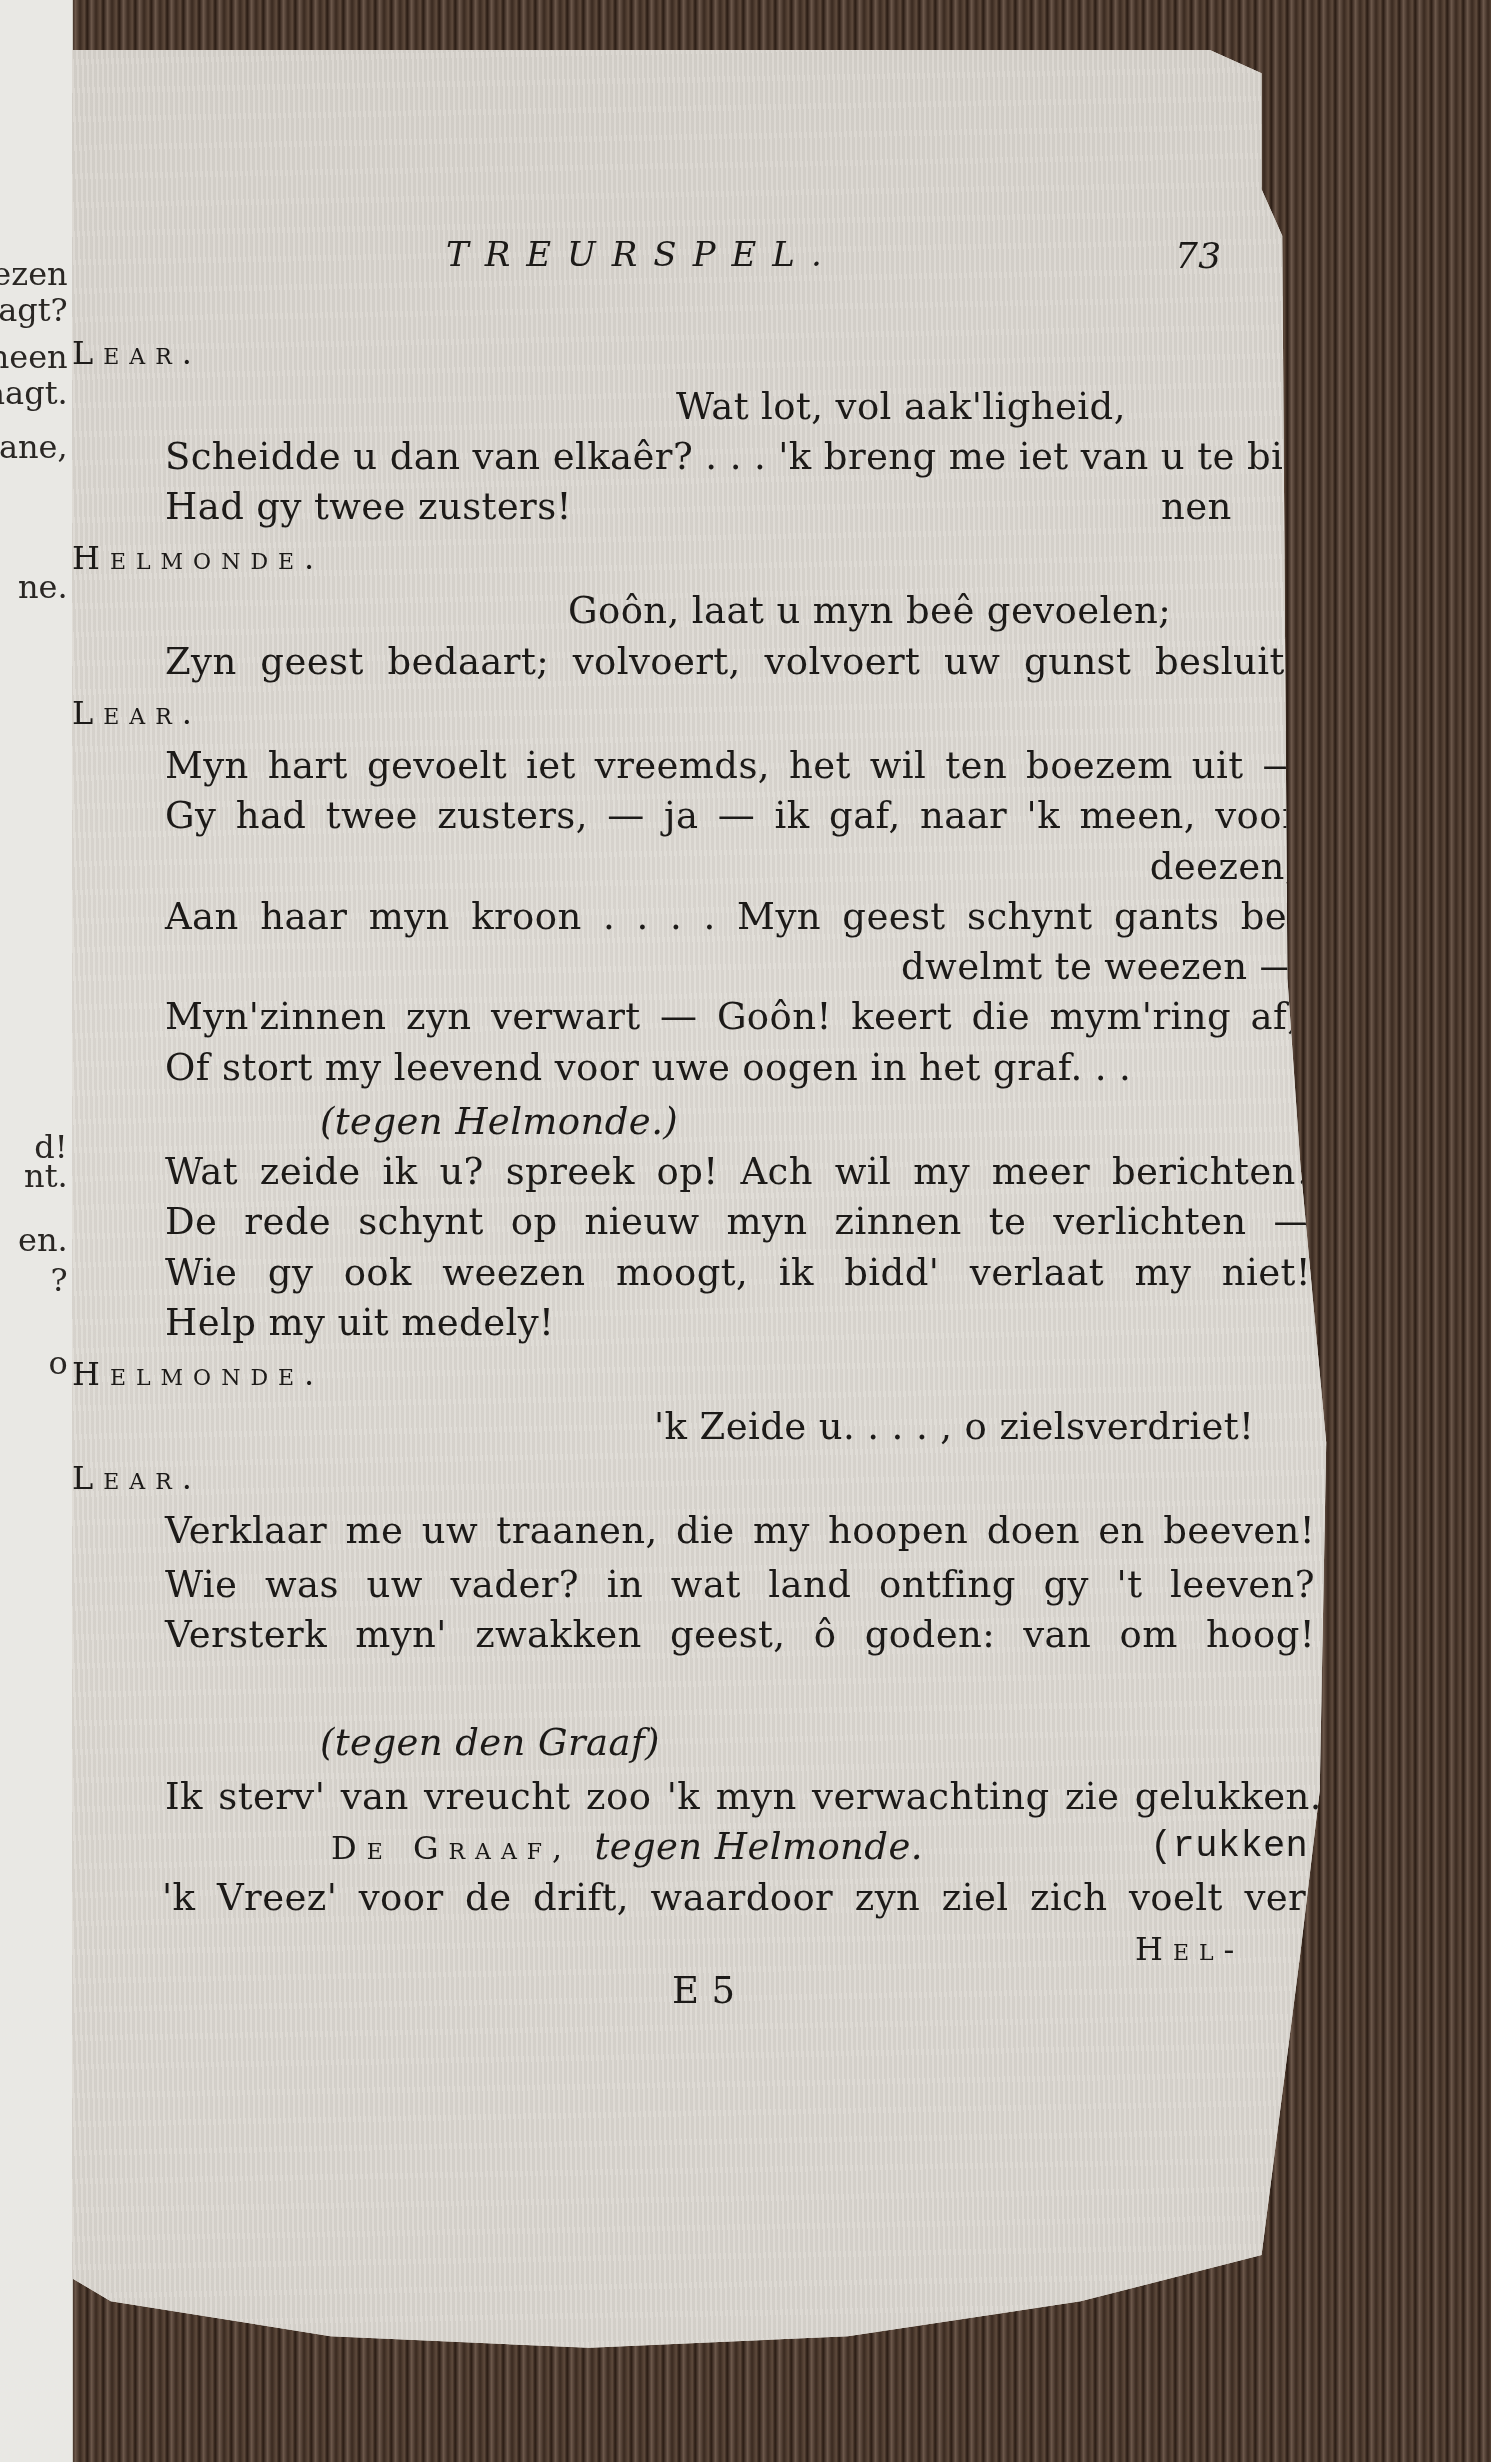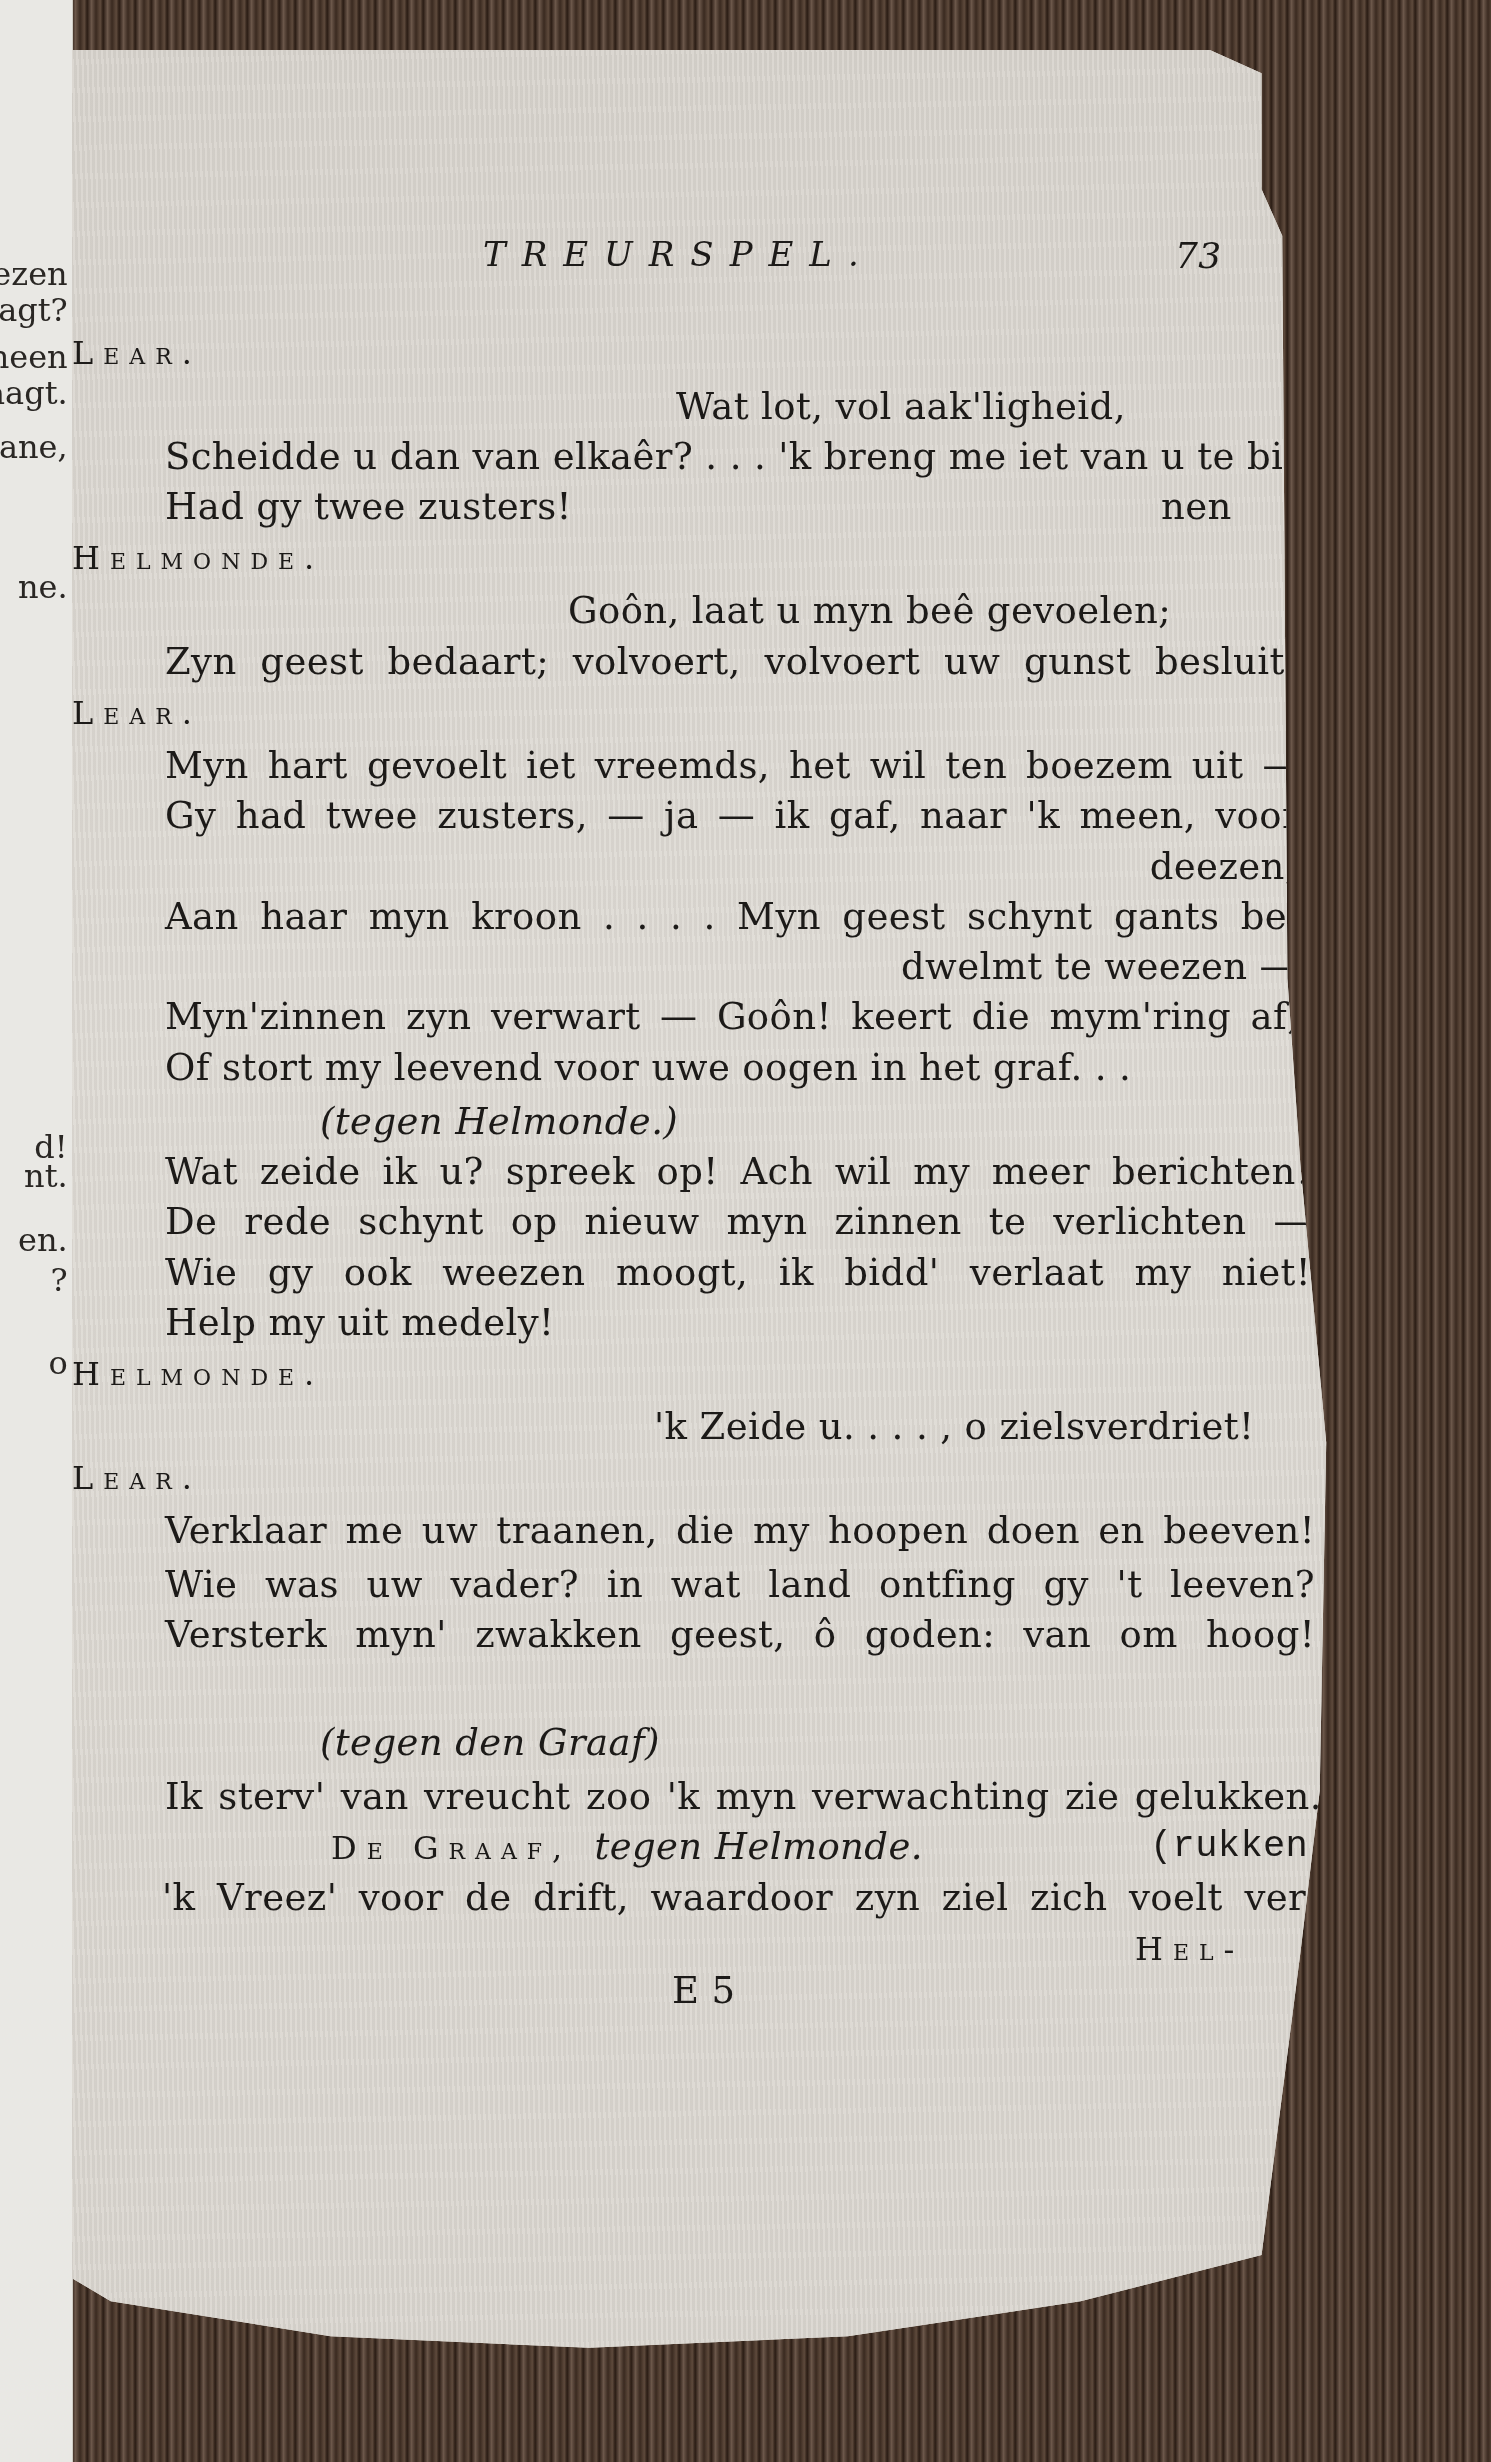--- a/index.html
+++ b/index.html
@@ -29,21 +29,21 @@
       repeating-linear-gradient(88deg, rgba(255,255,255,0.10) 0 2.2px, rgba(0,0,0,0.03) 2.2px 5px),
       linear-gradient(180deg, #d7d3cc, #dedad4 40%, #d9d5ce);
     clip-path: polygon(0 0, 88% 0, 92% 1%, 92% 6%, 93.6% 8%, 94% 40%, 95% 48%, 97% 60%, 96.5% 75%, 95% 82%, 92% 95%, 78% 97%, 60% 98.5%, 40% 99%, 20% 98.5%, 3% 97%, 0 96%);
   }
   .line {
     position:absolute; white-space:nowrap; font-size:37px; line-height:1;
     letter-spacing:0.4px;
   }
   .center { left:0; right:0; text-align:left; }
   .speaker { font-size:32px; letter-spacing:10px; font-variant:small-caps; }
-  .header { font-style:italic; font-size:34px; letter-spacing:16px;margin-left:37px; }
+  .header { font-style:italic; font-size:34px; letter-spacing:16px; }
   .pagenum { font-size:36px; font-style:italic; }
   .italic { font-style:italic; }
   .right { text-align:right; }
   .justify { text-align:justify; text-align-last:justify; }
 </style>
 </head>
 <body>
 
 <div class="left-page">
   <span class="frag" style="top:255px;">deezen</span>

